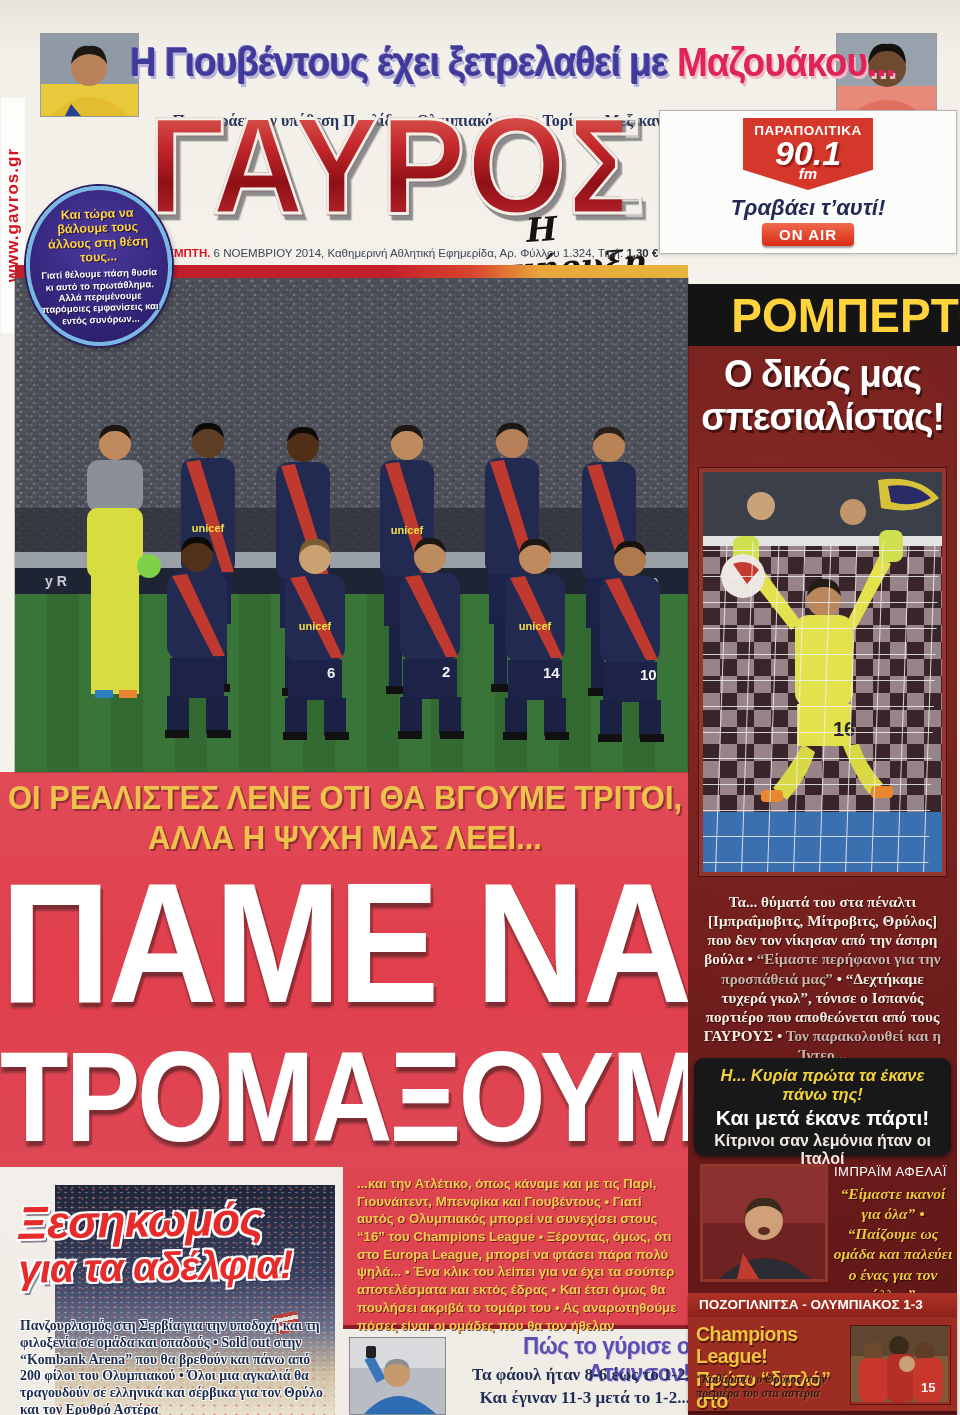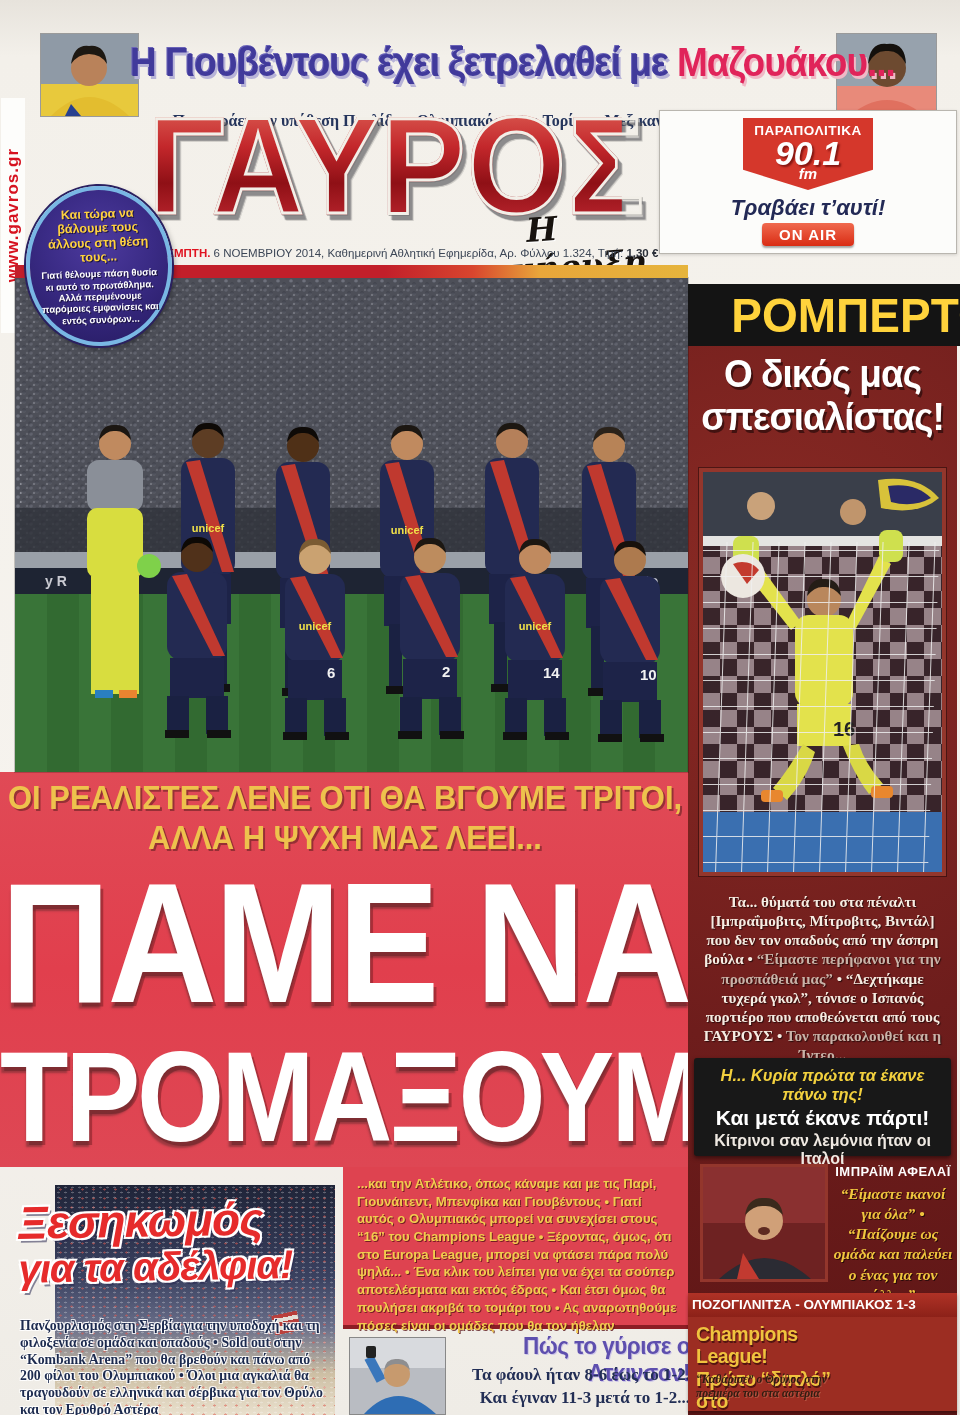--- a/index.html
+++ b/index.html
@@ -108,32 +108,32 @@
   .name-bar span{color:#ffd33c;font-weight:900;font-size:46px;letter-spacing:0;transform:scaleY(1.05);white-space:nowrap;}
   .maroon{left:688px;top:346px;width:269px;height:1220px;
           background:radial-gradient(circle at 30% 20%,#8a2a24 0%,#6e1d1c 45%,#571313 100%);z-index:3;}
   .rc-subhead{position:absolute;left:0;top:8px;width:100%;text-align:center;color:#fff;font-weight:900;font-size:37px;line-height:1.12;
               letter-spacing:-1px;transform:scaleY(1.05);text-shadow:2px 3px 0 rgba(40,10,10,.7);}
   .gk-frame{position:absolute;left:11px;top:122px;width:247px;height:408px;border:4px solid #93362c;box-sizing:border-box;
             box-shadow:0 0 0 1px rgba(0,0,0,.4);}
   .rc-body{position:absolute;left:10px;top:546px;width:249px;text-align:center;font-family:"Liberation Serif",serif;
            font-weight:bold;font-size:15.2px;line-height:1.26;color:#f6ece2;text-shadow:1px 1px 1px rgba(0,0,0,.6);}
   .rc-em{color:#c9b3a8;}
-  .party{position:absolute;left:6px;top:712px;width:257px;height:98px;background:#181818;border-radius:3px;
+  .party{position:absolute;left:6px;top:712px;width:257px;height:98px;background:#181818;border-radius:10px;
          box-sizing:border-box;padding:8px 6px 0;text-align:center;box-shadow:0 2px 4px rgba(0,0,0,.5);}
   .party .p1{color:#f2d03e;font-weight:900;font-style:italic;font-size:16.5px;}
   .party .p2{color:#fff;font-weight:900;font-size:21px;margin-top:2px;}
   .party .p3{color:#efe9e2;font-weight:bold;font-size:16px;margin-top:2px;}
   .af-photo{position:absolute;left:12px;top:818px;width:128px;height:118px;border:3px solid #93362c;box-sizing:border-box;overflow:hidden;}
-  .af-name{position:absolute;left:146px;top:818px;width:118px;text-align:center;color:#fff;font-weight:700;font-size:13px;letter-spacing:.5px;}
+  .af-name{position:absolute;left:146px;top:818px;width:118px;color:#fff;font-weight:400;font-size:13px;letter-spacing:.5px;}
   .af-quote{position:absolute;left:144px;top:838px;width:122px;text-align:center;font-family:"Liberation Serif",serif;
             font-weight:bold;font-style:italic;font-size:15.5px;line-height:1.3;color:#f0c63e;text-shadow:1px 1px 0 rgba(0,0,0,.6);}
   .volley{left:688px;top:1293px;width:269px;height:118px;background:#9c2d22;z-index:4;box-shadow:0 2px 3px rgba(0,0,0,.3);}
   .v-head{height:24px;background:linear-gradient(180deg,#b03226,#8c2118);color:#fff;font-weight:900;font-size:13.5px;
-          line-height:24px;padding-left:4px;letter-spacing:0;}
+          line-height:24px;padding-left:11px;letter-spacing:0;}
   .v-hl{position:absolute;left:8px;top:30px;width:150px;color:#f0c33e;font-weight:900;font-size:19.5px;line-height:1.15;
         letter-spacing:-.5px;text-shadow:1px 2px 0 rgba(50,10,10,.7);}
   .v-sub{position:absolute;left:8px;top:80px;width:150px;font-family:"Liberation Serif",serif;font-weight:bold;font-style:italic;
          font-size:11.5px;line-height:1.2;color:#2e1d12;text-shadow:1px 1px 0 rgba(255,200,160,.25);}
   .v-photo{position:absolute;left:162px;top:32px;width:99px;height:78px;border:1px solid #5e120e;overflow:hidden;}
 </style>
 </head>
 <body>
 
 <div class="page">
@@ -356,21 +356,21 @@
           <path d="M100 272 Q84 300 70 316 L84 328 Q104 306 112 280 Z" fill="#d9d845"></path>
           <path d="M140 274 Q152 304 166 322 L180 312 Q162 292 156 272 Z" fill="#d9d845"></path>
           <rect x="58" y="318" width="22" height="12" rx="4" fill="#e8872e"></rect>
           <rect x="168" y="314" width="22" height="12" rx="4" fill="#e8872e"></rect>
         </g>
         <rect y="70" width="239" height="330" fill="url(#net)" transform="skewX(-2)"></rect>
       </svg>
     </div>
 
     <div class="rc-body">
-      <span>Τα... θύματά του στα πέναλτι [Ιμπραΐμοβιτς, Μίτροβιτς, Βιντάλ] που δεν τον οπαδούς από την άσπρη βούλα • </span><span class="rc-em">“Είμαστε περήφανοι για την προσπάθειά μας”</span><span> • “Δεχτήκαμε τυχερά γκολ”, τόνισε ο Ισπανός πορτιέρο που αποθεώνεται από τους ΓΑΥΡΟΥΣ • </span><span class="rc-em">Τον παρακολουθεί και η Ίντερ...</span>
+      <span>Τα... θύματά του στα πέναλτι [Ιμπραΐμοβιτς, Μίτροβιτς, Θρύλος] που δεν τον νίκησαν από την άσπρη βούλα • </span><span class="rc-em">“Είμαστε περήφανοι για την προσπάθειά μας”</span><span> • “Δεχτήκαμε τυχερά γκολ”, τόνισε ο Ισπανός πορτιέρο που αποθεώνεται από τους ΓΑΥΡΟΥΣ • </span><span class="rc-em">Τον παρακολουθεί και η Ίντερ...</span>
     </div>
 
     <div class="party">
       <div class="p1">Η... Κυρία πρώτα τα έκανε πάνω της!</div>
       <div class="p2">Και μετά έκανε πάρτι!</div>
       <div class="p3">Κίτρινοι σαν λεμόνια ήταν οι Ιταλοί</div>
     </div>
 
     <div class="af-photo">
       <svg width="122" height="112" viewBox="0 0 122 112">
@@ -387,15 +387,29 @@
     <div class="af-quote">“Είμαστε ικανοί για όλα” • “Παίζουμε ως ομάδα και παλεύει ο ένας για τον άλλον”</div>
   </div>
 
   <div class="abs volley">
     <div class="v-head">ΠΟΖΟΓΙΛΝΙΤΣΑ - ΟΛΥΜΠΙΑΚΟΣ 1-3</div>
     <div class="v-hl">
       <div>Champions League!</div>
       <div>Πρώτο “διπλό” στο</div>
     </div>
     <div class="v-sub">“Καθάρισε” ο Θρύλος στην πρεμιέρα του στα αστέρια</div>
+    <div class="v-photo">
+      <svg width="97" height="76" viewBox="0 0 97 76">
+        <rect width="97" height="76" fill="#7c5a3c"></rect>
+        <rect width="97" height="30" fill="#5e4630"></rect>
+        <circle cx="22" cy="26" r="10" fill="#6b4a2e"></circle>
+        <circle cx="48" cy="20" r="10" fill="#3a2a1a"></circle>
+        <circle cx="74" cy="26" r="10" fill="#5e3d24"></circle>
+        <rect x="8" y="32" width="30" height="44" rx="8" fill="#c8372c"></rect>
+        <rect x="36" y="28" width="28" height="48" rx="8" fill="#b52f26"></rect>
+        <rect x="62" y="32" width="30" height="44" rx="8" fill="#c8372c"></rect>
+        <circle cx="56" cy="38" r="8" fill="#caa078"></circle>
+        <text x="70" y="66" font-family="Liberation Sans, sans-serif" font-size="13" font-weight="bold" fill="#f2f2f2">15</text>
+      </svg>
+    </div>
   </div>
 
 </div>
 
 </body></html>

